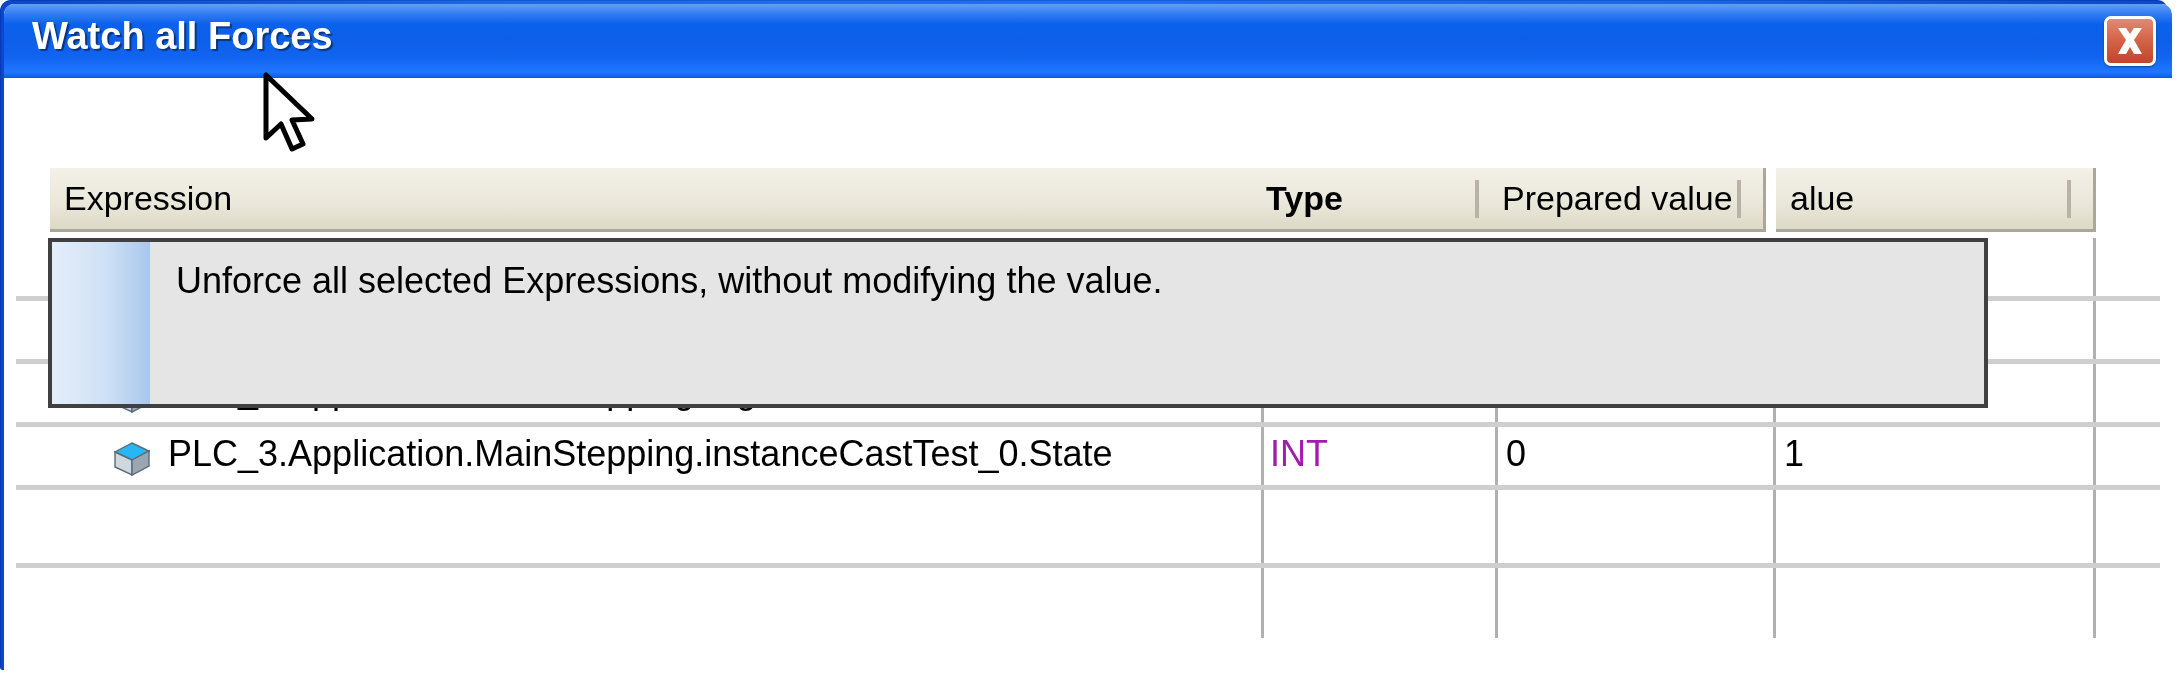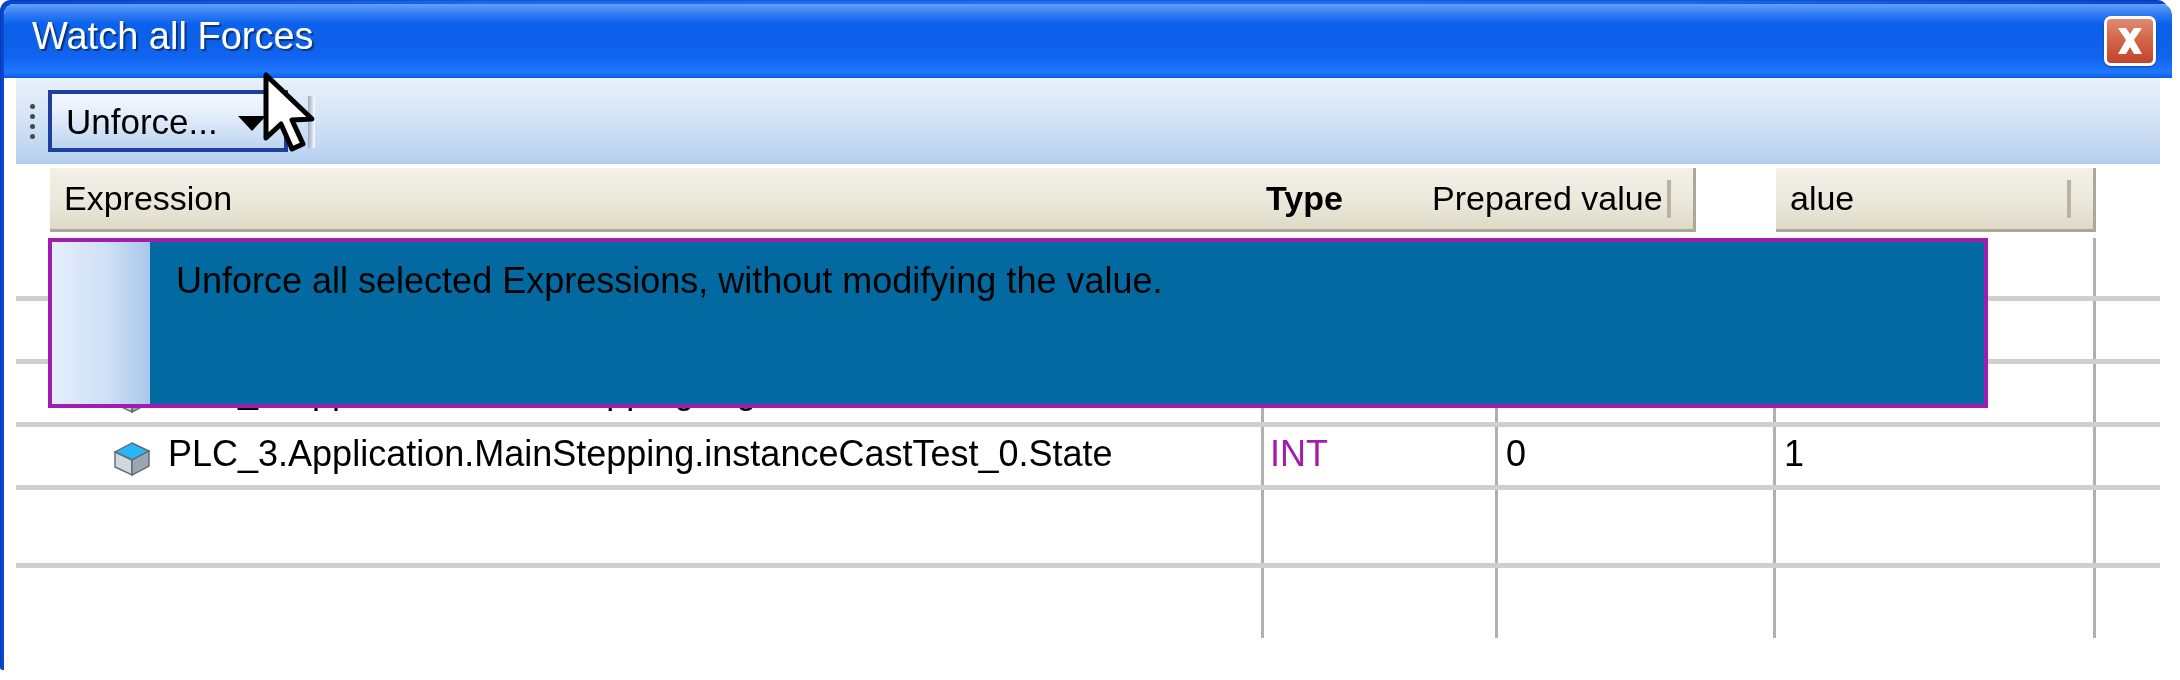--- a/index.html
+++ b/index.html
@@ -52,21 +52,21 @@
   .titlebar:before{
     content:"";
     position:absolute; left:0; top:0; width:100%; height:20px;
     background: linear-gradient(to bottom, rgba(255,255,255,0.32), rgba(255,255,255,0));
   }
   .title-text {
     position: absolute;
     left: 28px;
     top: 11px;
     font-size: 38px;
-    font-weight: normal;
+    font-weight: bold;
     color: #ffffff;
     letter-spacing: 0px;
     text-shadow: 2px 2px 1px rgba(0,0,0,0.45);
     white-space: nowrap;
   }
   .close-btn {
     position: absolute;
     right: 16px;
     top: 12px;
     width: 52px;
@@ -279,22 +279,22 @@
   }
 
   
   .menu {
     position: absolute;
     left: 32px;
     top: 160px;
     width: 1940px;
     height: 170px;
     box-sizing: border-box;
-    border: 4px solid #a21caf;
-    background: #0369a1;
+    border: 4px solid #404040;
+    background: #e5e5e5;
     z-index: 40;
   }
   .menu-strip {
     position: absolute;
     left: 0; top: 0;
     width: 98px;
     height: 162px;
     background: linear-gradient(to right, #e4eefb 0%, #cfe1f6 55%, #a9c7ec 100%);
   }
   .menu-item {
@@ -330,44 +330,31 @@
 
     <div class="close-btn">
       <svg width="46" height="44" viewBox="0 0 46 44">
         <path d="M11 9 L19 9 L23 15 L27 9 L35 9 L27 21 L35 35 L27 35 L23 28 L19 35 L11 35 L19 21 Z" fill="#ffffff"></path>
       </svg>
     </div>
   </div>
 
   <div class="client">
 
-    <div class="toolbar">
-      <div class="gripper">
-        <i></i>
-          <i></i>
-          <i></i>
-          <i></i>
-      </div>
-      <div class="unforce-btn">
-        <span class="unforce-label">Unforce...</span>
-        <span class="caret"></span>
-      </div>
-      <div class="tb-sep"></div>
-    </div>
 
     <div class="col-header">
       <div class="hdr-cell" style="left:6px; width:1242px;margin-left:28px;">
         <span class="hdr-label">Expression</span>
         <span class="hdr-grip"></span>
       </div>
       <div class="hdr-cell" style="left:1236px; width:252px;font-weight:bold;">
         <span class="hdr-label">Type</span>
         <span class="hdr-grip"></span>
       </div>
-      <div class="hdr-cell" style="left:1402px; width:278px;">
+      <div class="hdr-cell" style="left:1472px; width:278px;">
         <span class="hdr-label">Prepared value</span>
         <span class="hdr-grip"></span>
       </div>
       <div class="hdr-cell" style="left:1760px; width:320px;text-align:right;">
         <span class="hdr-label">alue</span>
         <span class="hdr-grip"></span>
       </div>
     </div>
 
     <div class="grid">

